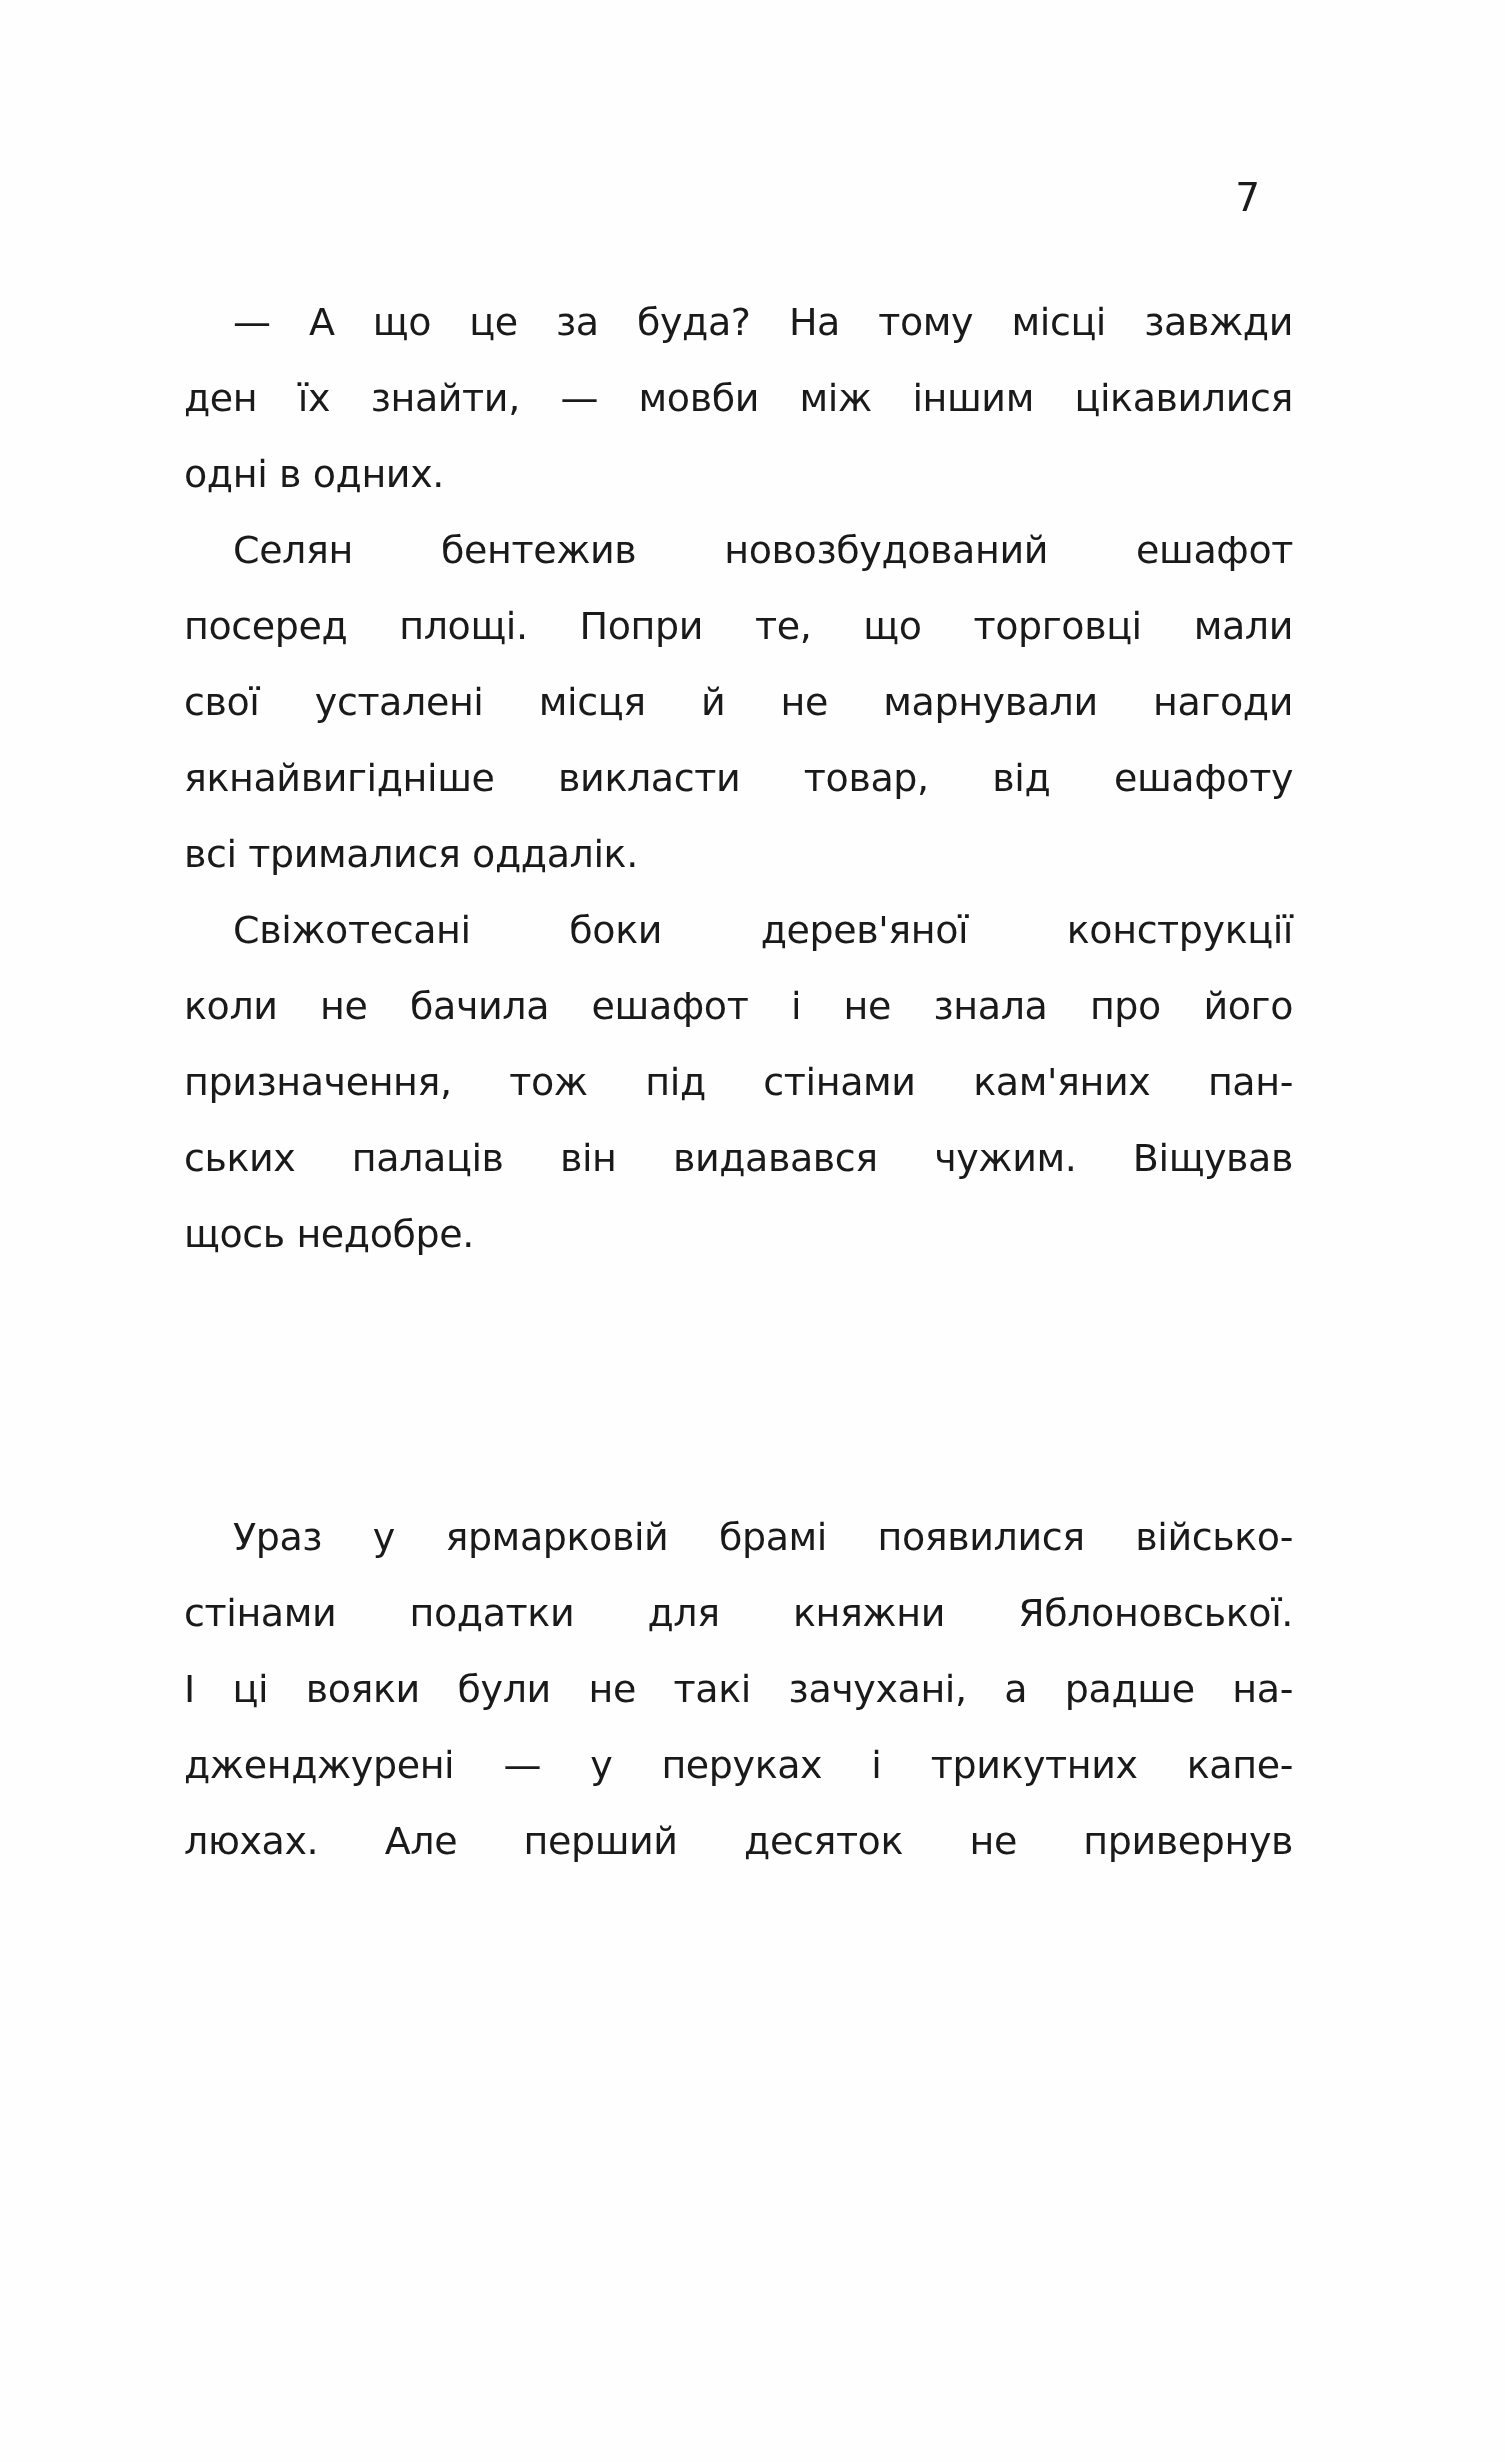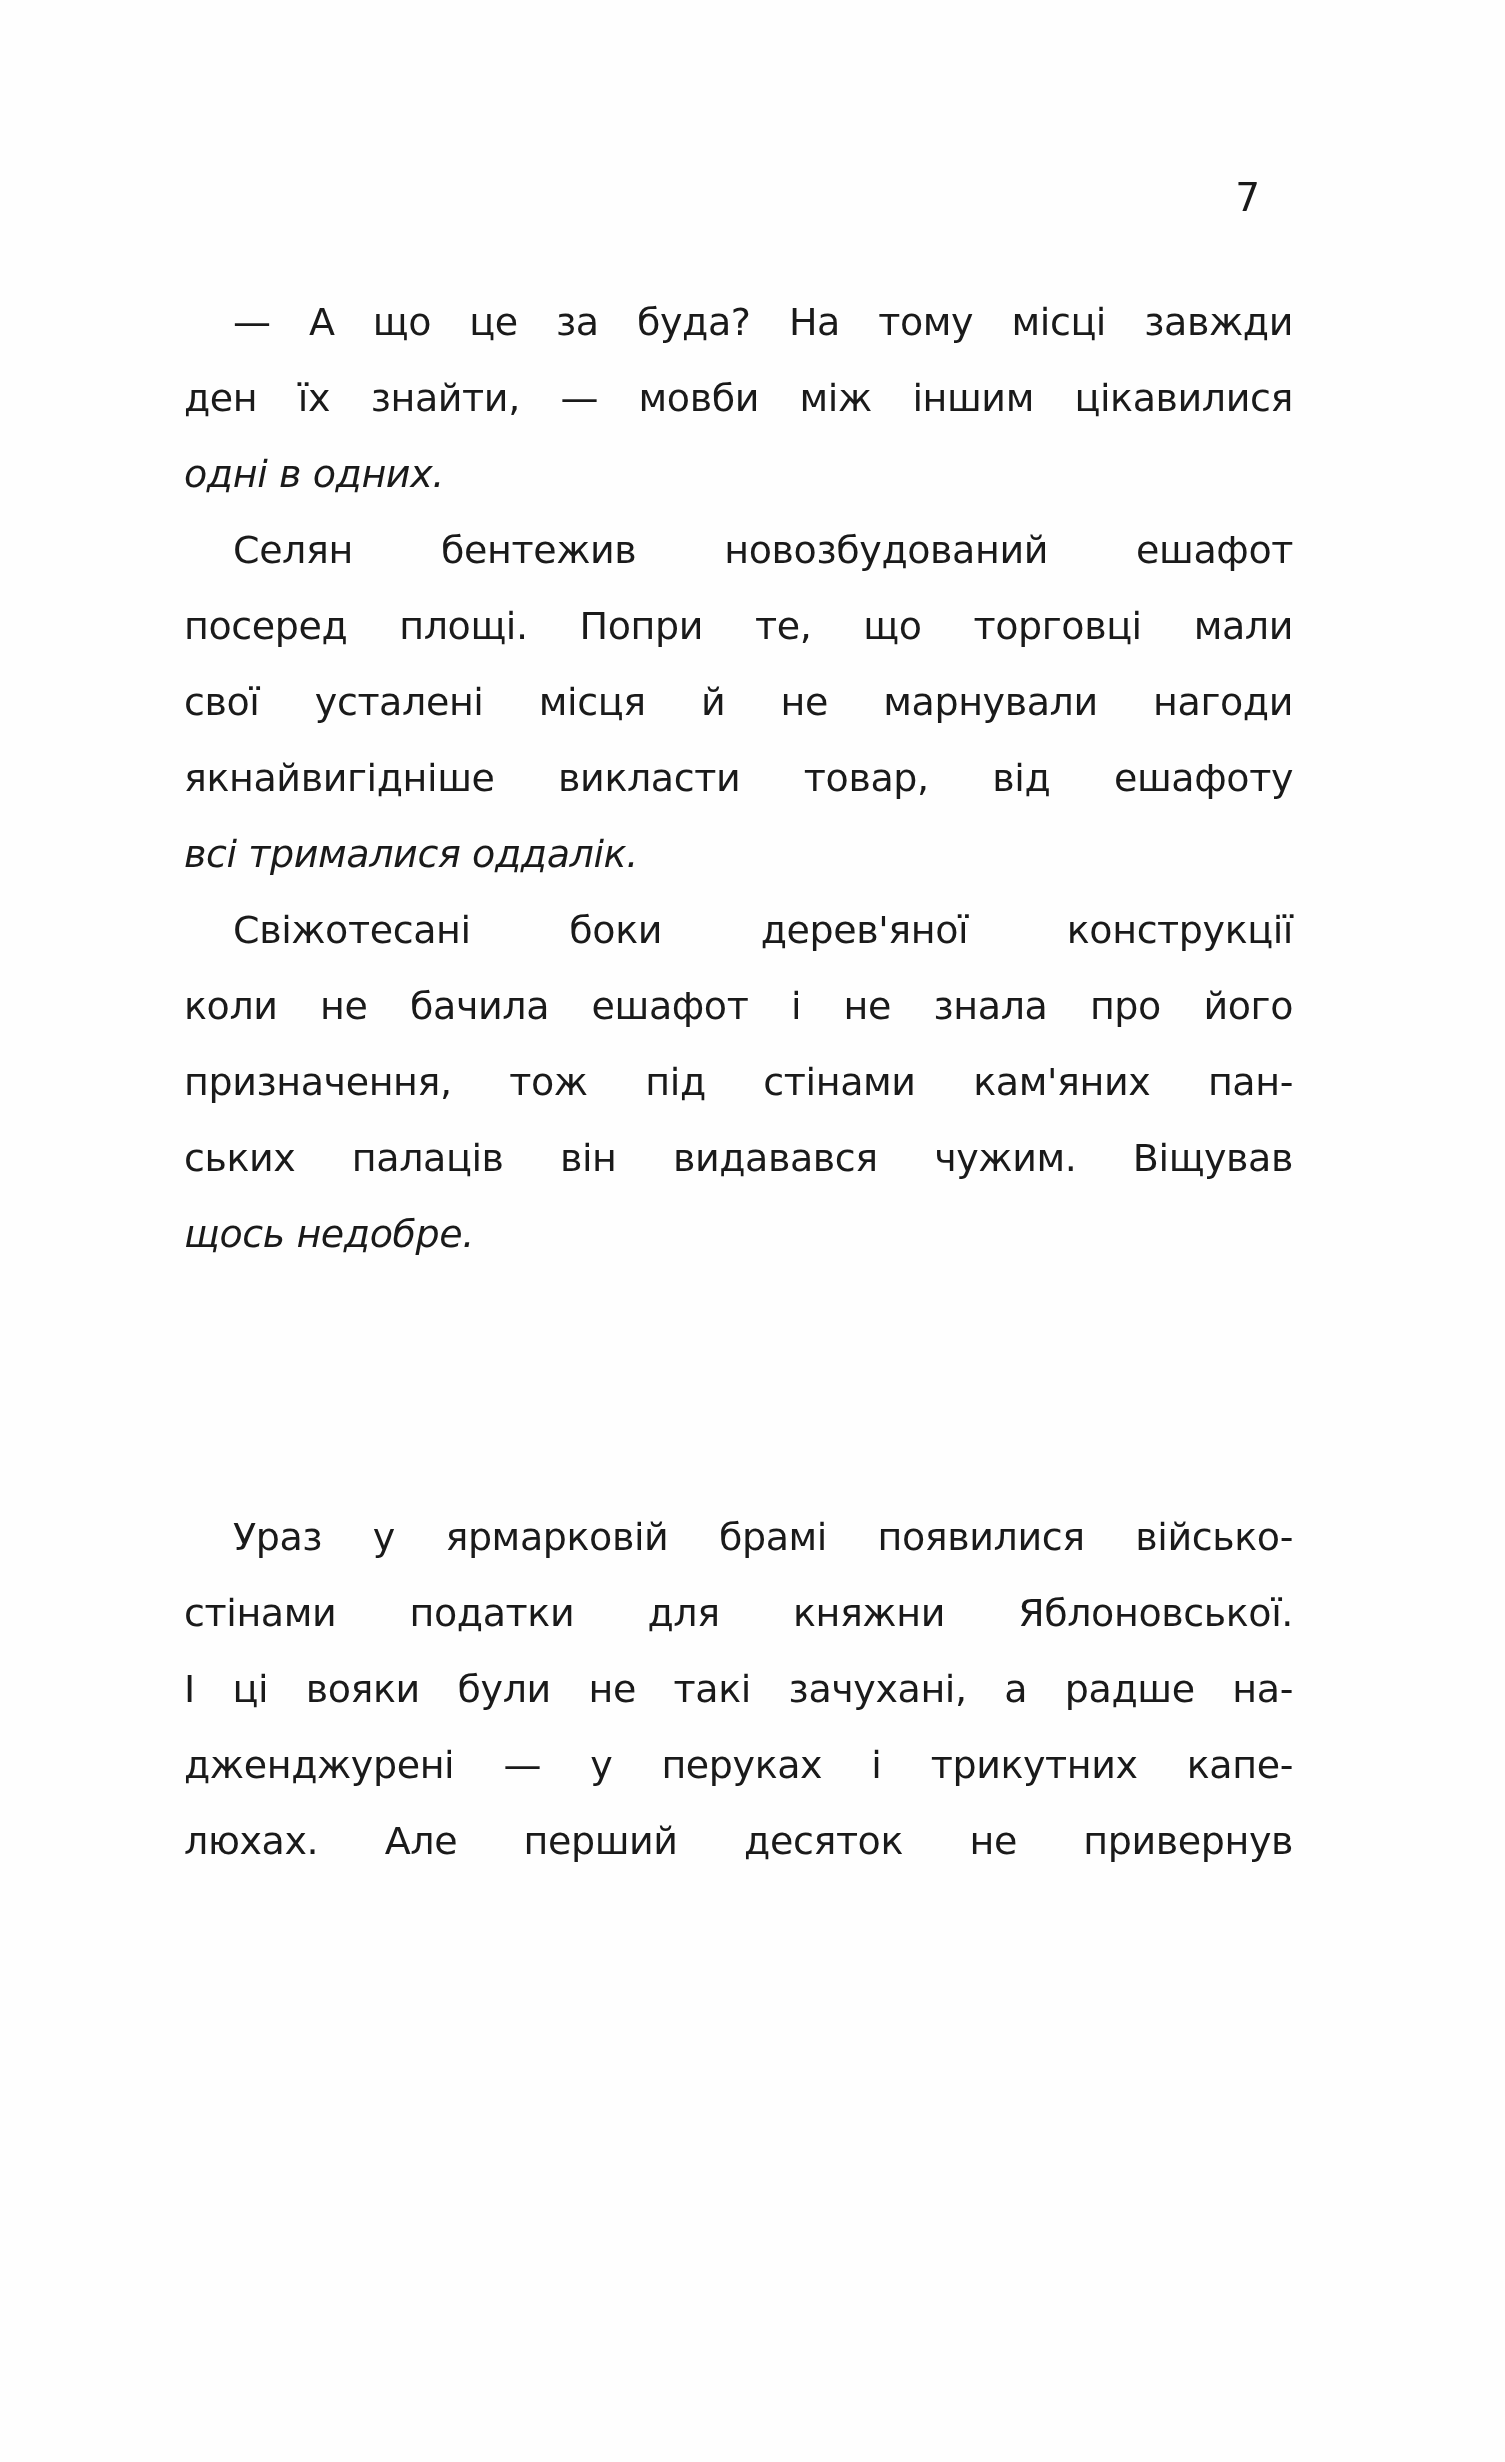--- a/index.html
+++ b/index.html
@@ -19,21 +19,21 @@
       font-size: 38px; line-height: 76px;
       letter-spacing: -0.4px;
       margin-left: 30px;
     }
     .line {
       display: block; white-space: nowrap;
       text-align: justify; text-align-last: justify;
       height: 76px;
     }
     .line.indent { padding-left: 49px; }
-    .line.last { text-align-last: left; font-style: italic; }
+    .line.last { text-align-last: left; }
     .para { display: block; margin: 0; }
   </style>
 </head>
 <body>
 
 <div class="page">
   <div class="page-number">7</div>
 
   <div class="text-block" style="top:284px;">
 

